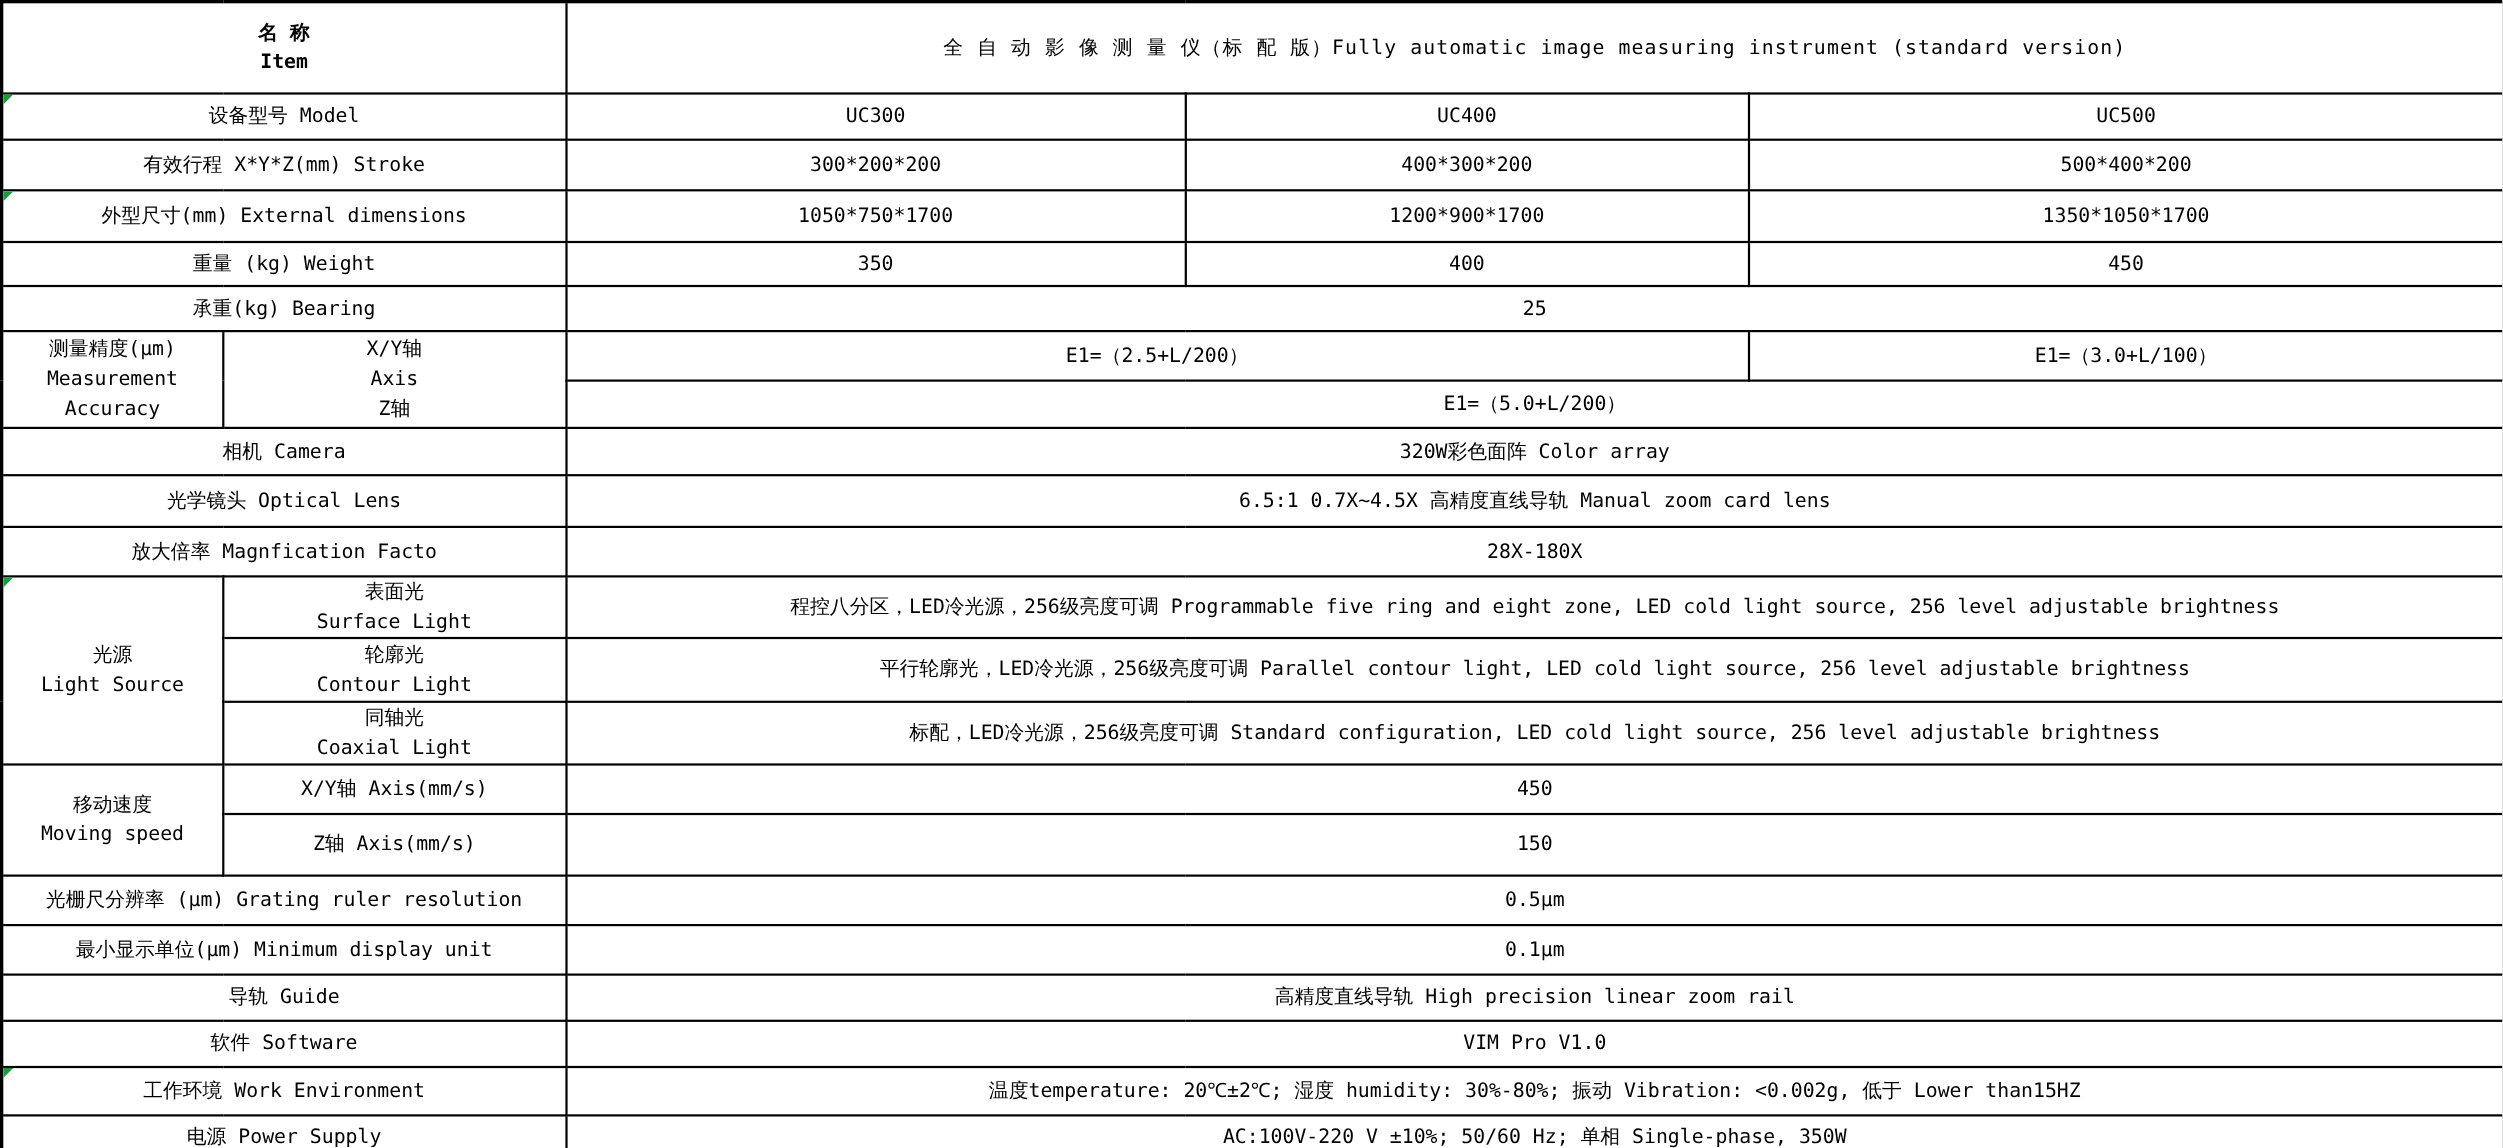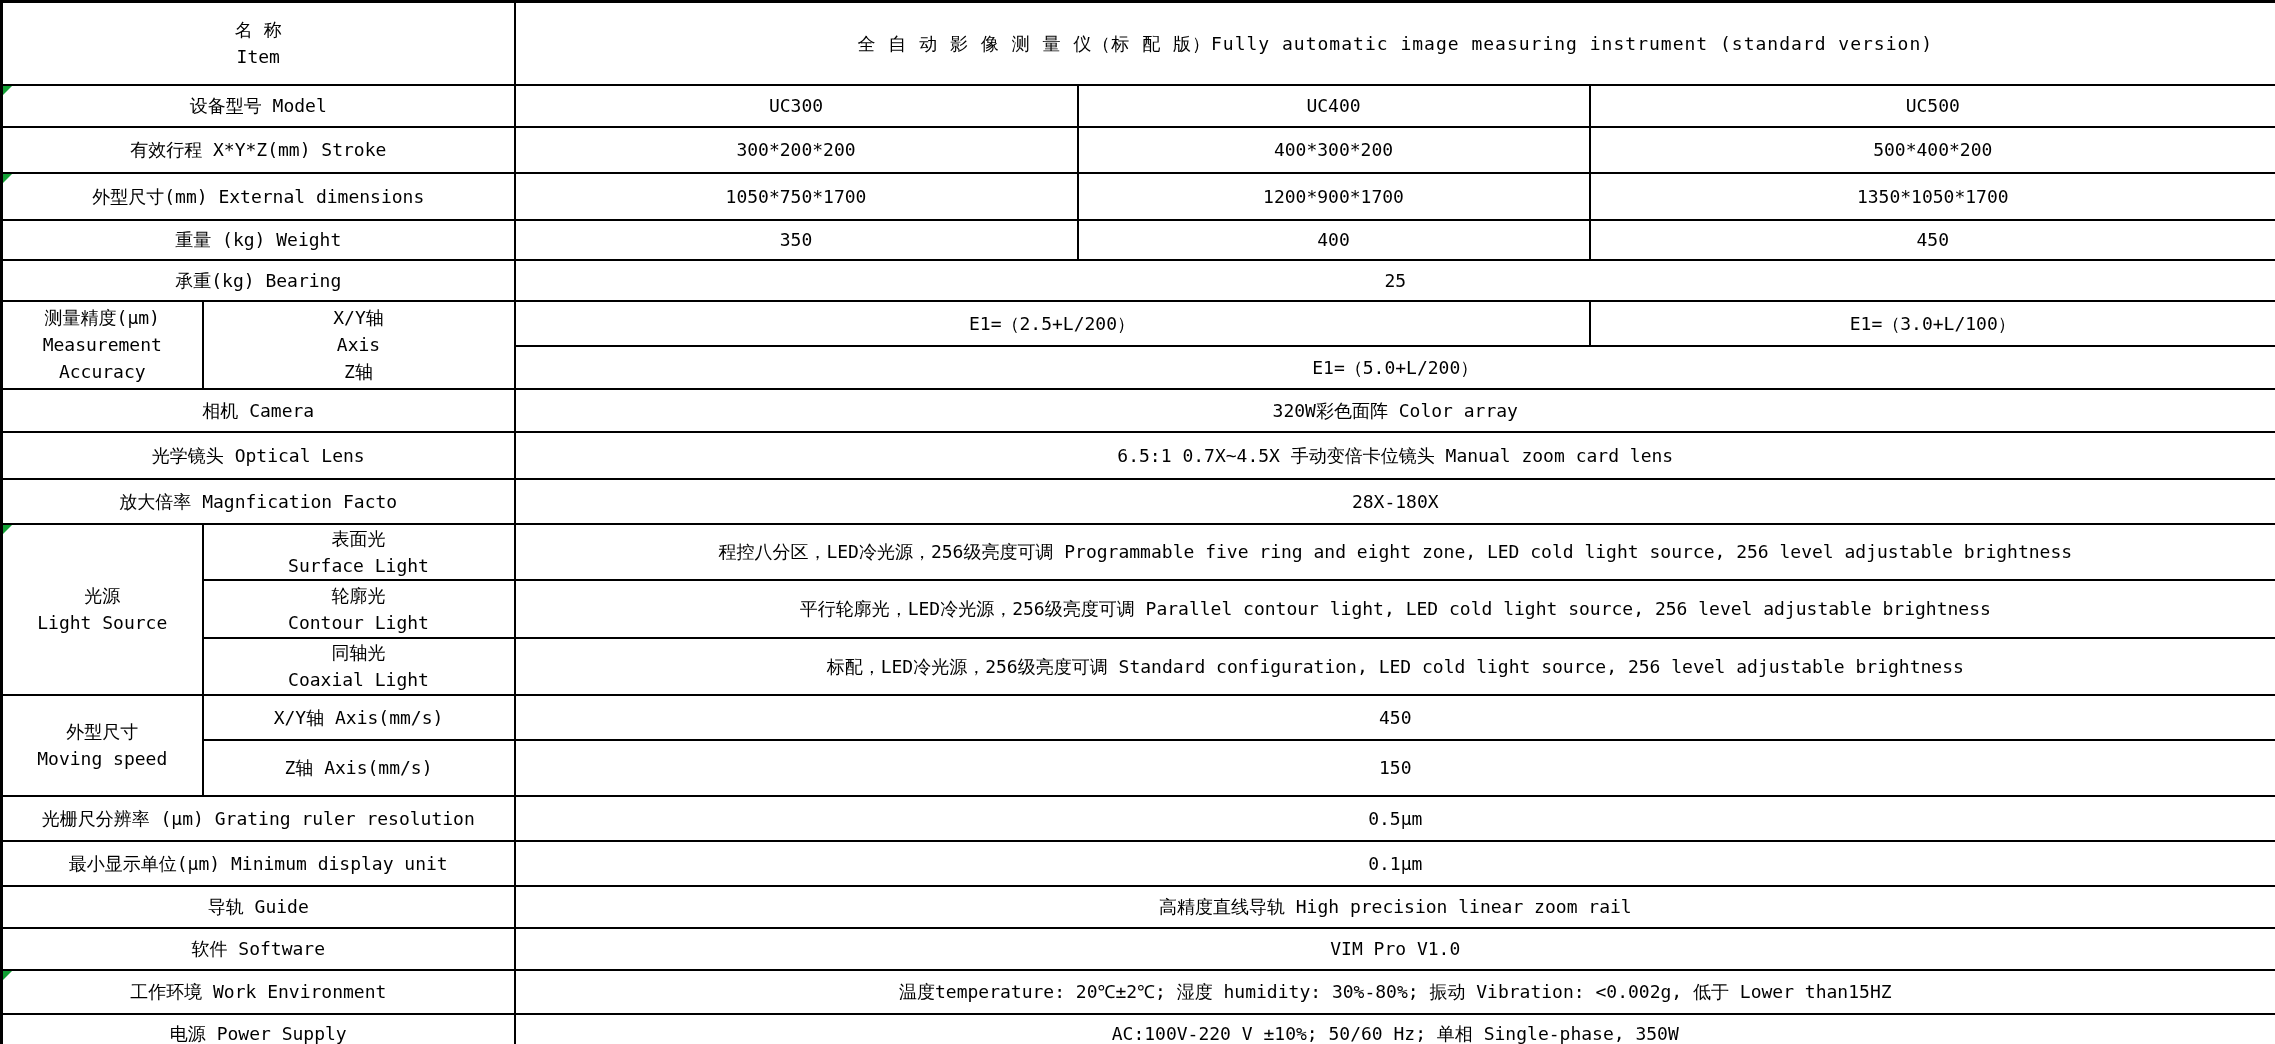--- a/index.html
+++ b/index.html
@@ -15,21 +15,21 @@
   table.spec td{
     border:2px solid #000;
     text-align:center;
     vertical-align:middle;
     padding:0 8px;
     font-size:18px;
     line-height:1.5;
     overflow:hidden;
     position:relative;
   }
-  .hdr-item{font-weight:normal;font-size:19px;}
+  .hdr-item{font-weight:bold;font-size:19px;}
   .title{font-weight:normal;font-size:21px;letter-spacing:1px;}
   .line{display:block;}
   .flag{
     position:absolute;top:0;left:0;width:0;height:0;
     border-top:9px solid #12a035;
     border-right:9px solid transparent;
   }
 </style>
 </head>
 <body>
@@ -105,21 +105,21 @@
     <td colspan="3">E1=（5.0+L/200）</td>
   </tr>
 
   <tr style="height:43px">
     <td colspan="2">相机 Camera</td>
     <td colspan="3">320W彩色面阵 Color array</td>
   </tr>
 
   <tr style="height:47px">
     <td colspan="2">光学镜头 Optical Lens</td>
-    <td colspan="3">6.5:1 0.7X~4.5X 手动变倍卡位镜头 Manual zoom card lens</td>
+    <td colspan="3">6.5:1 0.7X~4.5X 高精度直线导轨 Manual zoom card lens</td>
   </tr>
 
   <tr style="height:45px">
     <td colspan="2">放大倍率 Magnfication Facto</td>
     <td colspan="3">28X-180X</td>
   </tr>
 
   <tr style="height:56px">
     <td rowspan="3">
       <i class="flag" style="border-top-color: rgb(18, 160, 53);"></i>
@@ -144,21 +144,21 @@
   <tr style="height:57px">
     <td>
       <span class="line">同轴光</span>
       <span class="line">Coaxial Light</span>
     </td>
     <td colspan="3">标配，LED冷光源，256级亮度可调 Standard configuration, LED cold light source, 256 level adjustable brightness</td>
   </tr>
 
   <tr style="height:45px">
     <td rowspan="2">
-      <span class="line">外型尺寸</span>
+      <span class="line">移动速度</span>
       <span class="line">Moving speed</span>
     </td>
     <td>X/Y轴 Axis(mm/s)</td>
     <td colspan="3">450</td>
   </tr>
 
   <tr style="height:56px">
     <td>Z轴 Axis(mm/s)</td>
     <td colspan="3">150</td>
   </tr>

